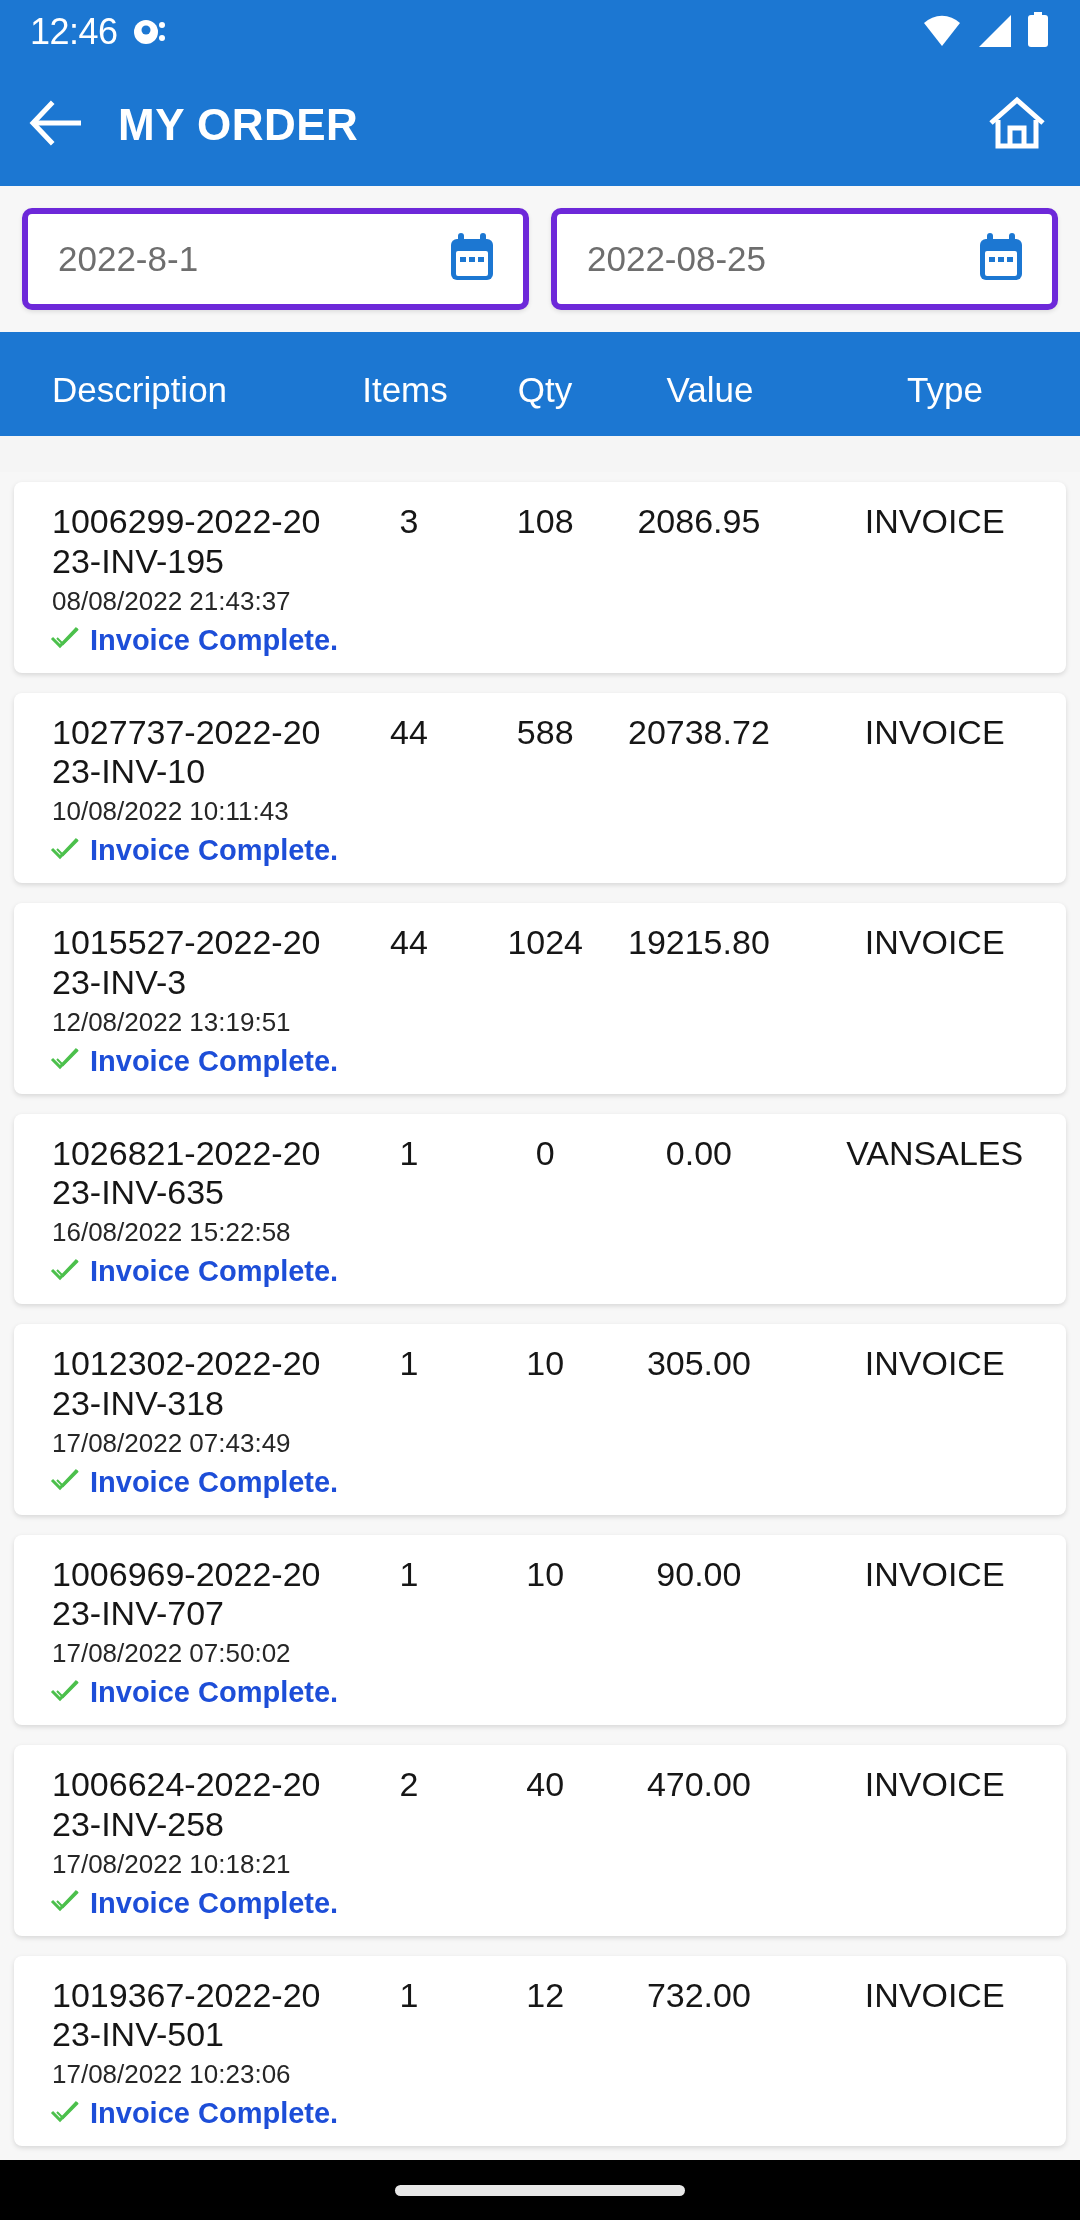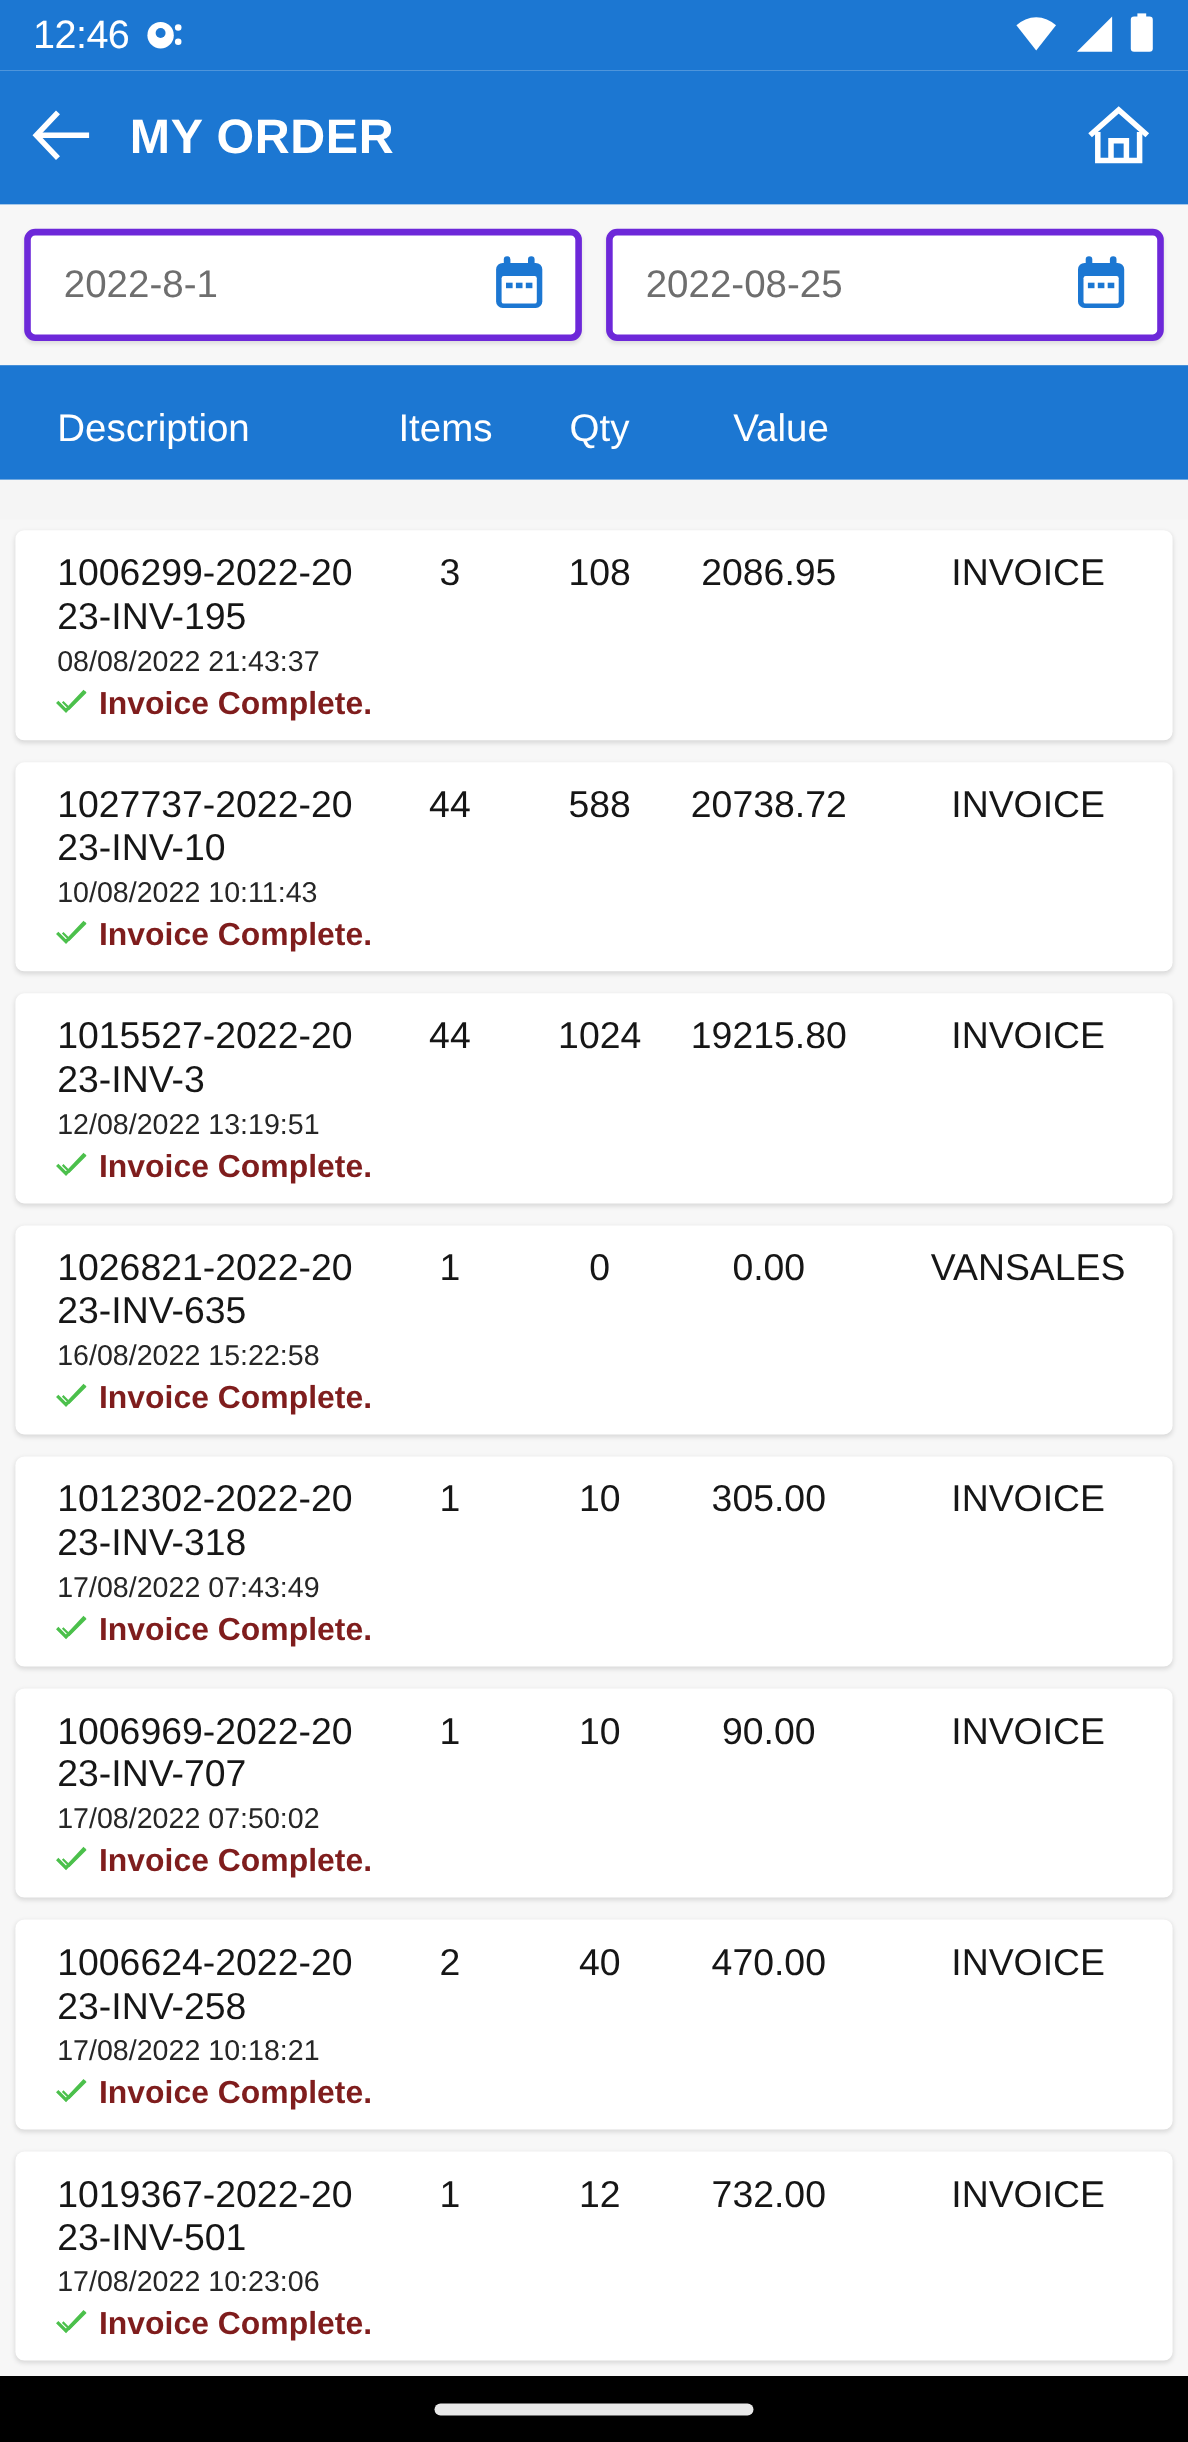--- a/index.html
+++ b/index.html
@@ -125,21 +125,21 @@
   .row-status {
     display:flex;
     align-items:center;
     gap:10px;
     padding-left:36px;
     margin-top:7px;
   }
   .status-text {
     font-size:29px;
     font-weight:bold;
-    color:#7f1d1d;
+    color:#1d4ed8;
   }
 
   
   .navbar {
     position:absolute;
     left:0; right:0; bottom:0;
     height:60px;
     background:#000000;
     display:flex;
     align-items:center;
@@ -236,20 +236,21 @@
       </svg>
     </span>
   </div>
 </div>
 
 <div class="table-head">
   <div class="th col-desc">Description</div>
   <div class="th col-items">Items</div>
   <div class="th col-qty">Qty</div>
   <div class="th col-value">Value</div>
+  <div class="th col-type">Type</div>
 </div>
 
 <div class="list" id="order-list">
   <div class="row-card">
     <div class="row-main">
       <div class="cell c-desc">1006299-2022-2023-INV-195</div>
       <div class="cell c-items">3</div>
       <div class="cell c-qty">108</div>
       <div class="cell c-value">2086.95</div>
       <div class="cell c-type">INVOICE</div>

